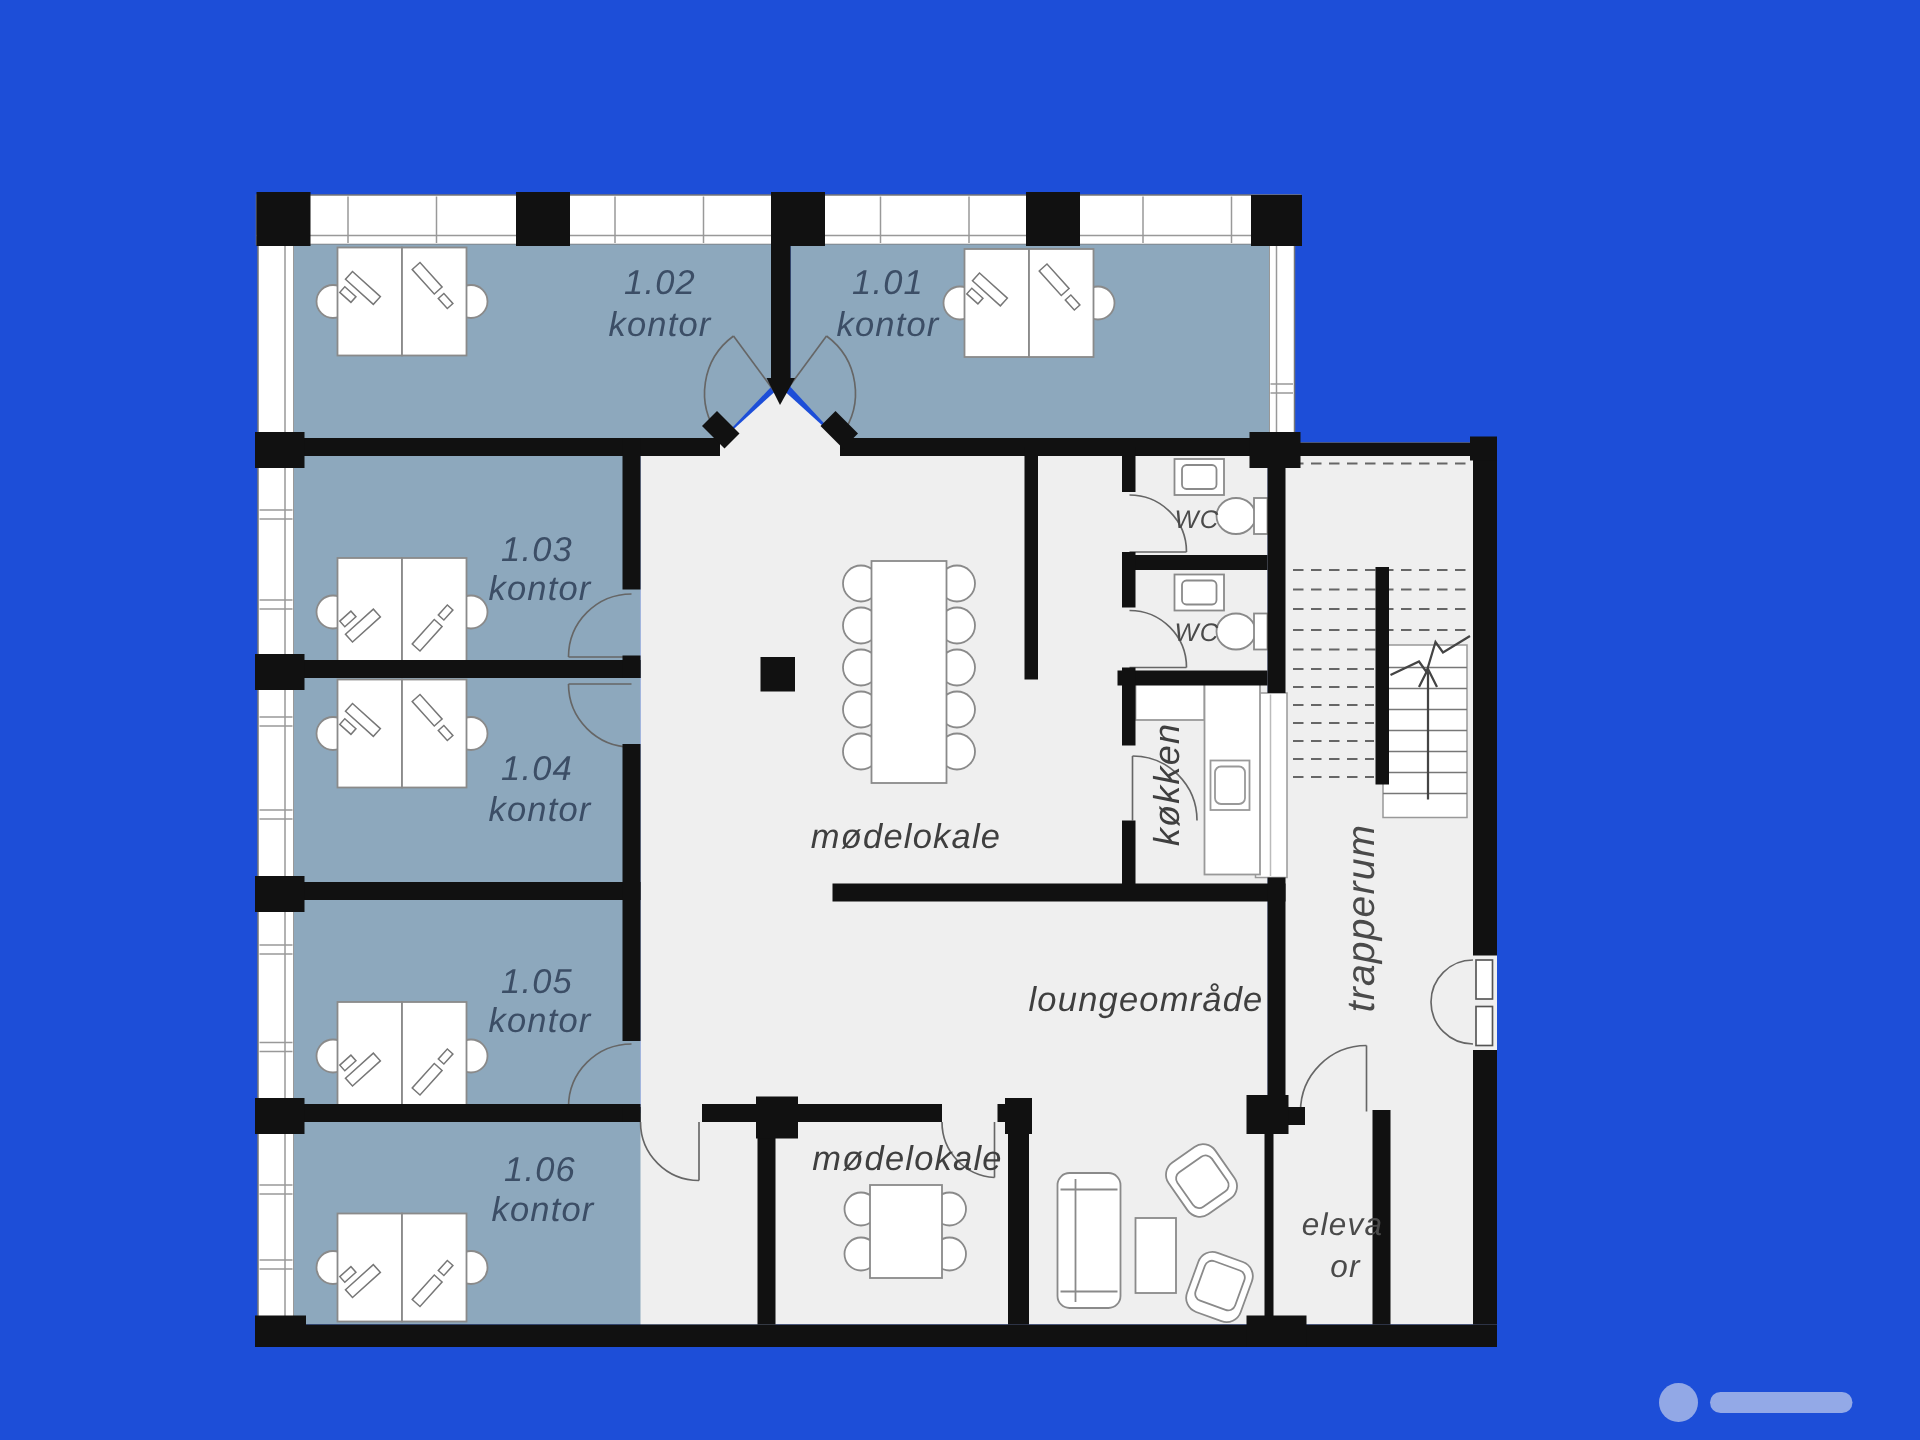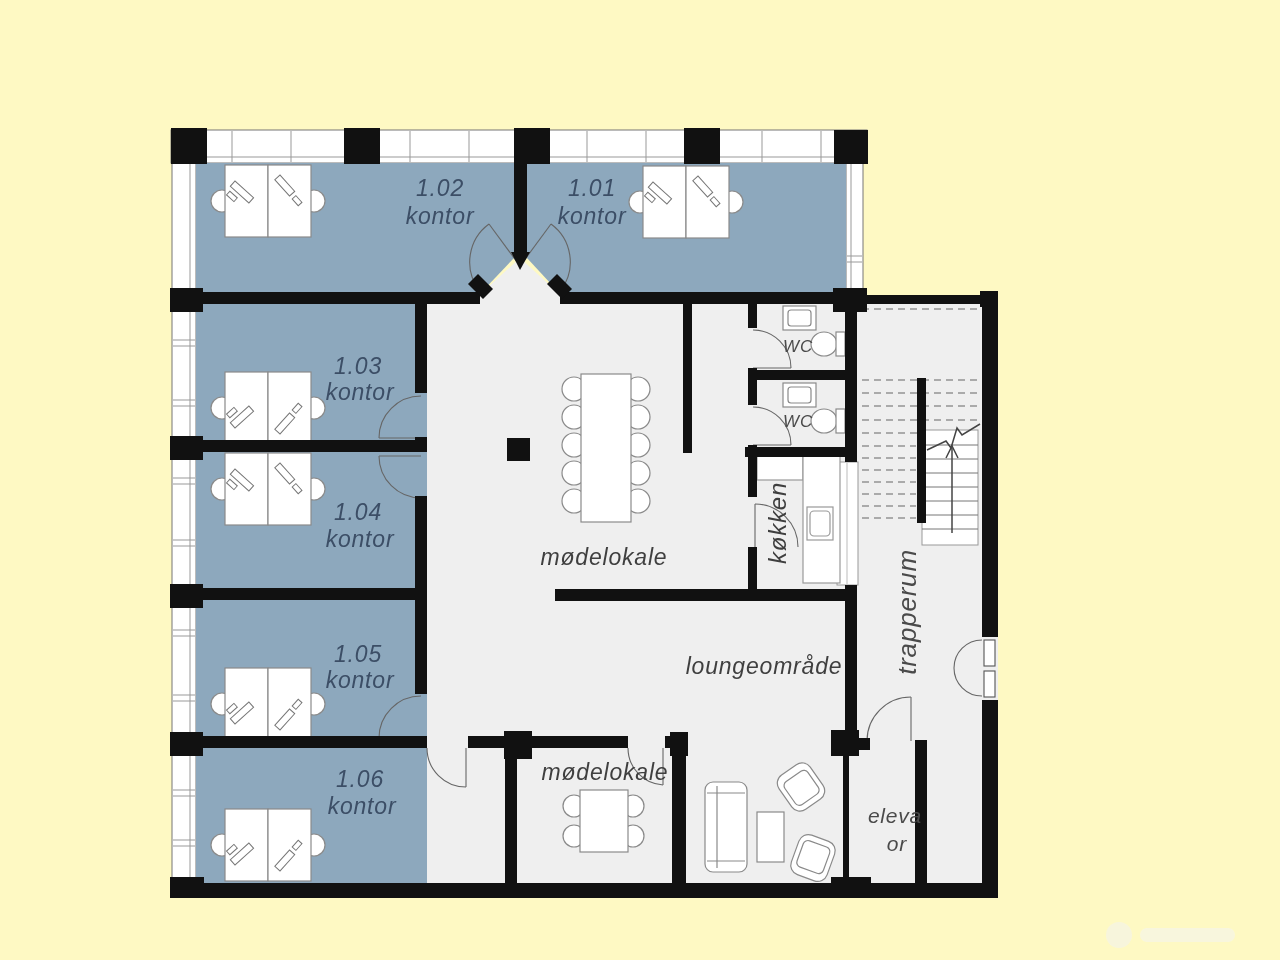--- a/index.html
+++ b/index.html
@@ -1,16 +1,16 @@
 <!DOCTYPE html>
 <html><head>
 <meta charset="utf-8">
 <style>
   html,body{margin:0;padding:0;background:#ffffff;}
-  .page{position:relative;width:1280px;height:960px;background:#fef9c3;overflow:hidden;
+  .page{position:relative;width:1280px;height:960px;background:#1d4ed8;overflow:hidden;
         font-family:"Liberation Sans",sans-serif;}
   svg{position:absolute;left:0;top:0;}
   .lbl{font-family:"Liberation Sans",sans-serif;font-style:italic;letter-spacing:.8px;}
   .lbl-blue{fill:#3c4e66;}
   .lbl-dark{fill:#3f3f3f;}
   .lbl-mid{fill:#4a4a4a;}
   .wm{position:absolute;right:45px;bottom:12px;display:flex;align-items:center;gap:8px;opacity:.55;}
   .wm .dot{width:26px;height:26px;border-radius:50%;background:#f2f2f2;}
   .wm .bar{width:95px;height:14px;border-radius:7px;background:#f4f4f4;}
 </style>

